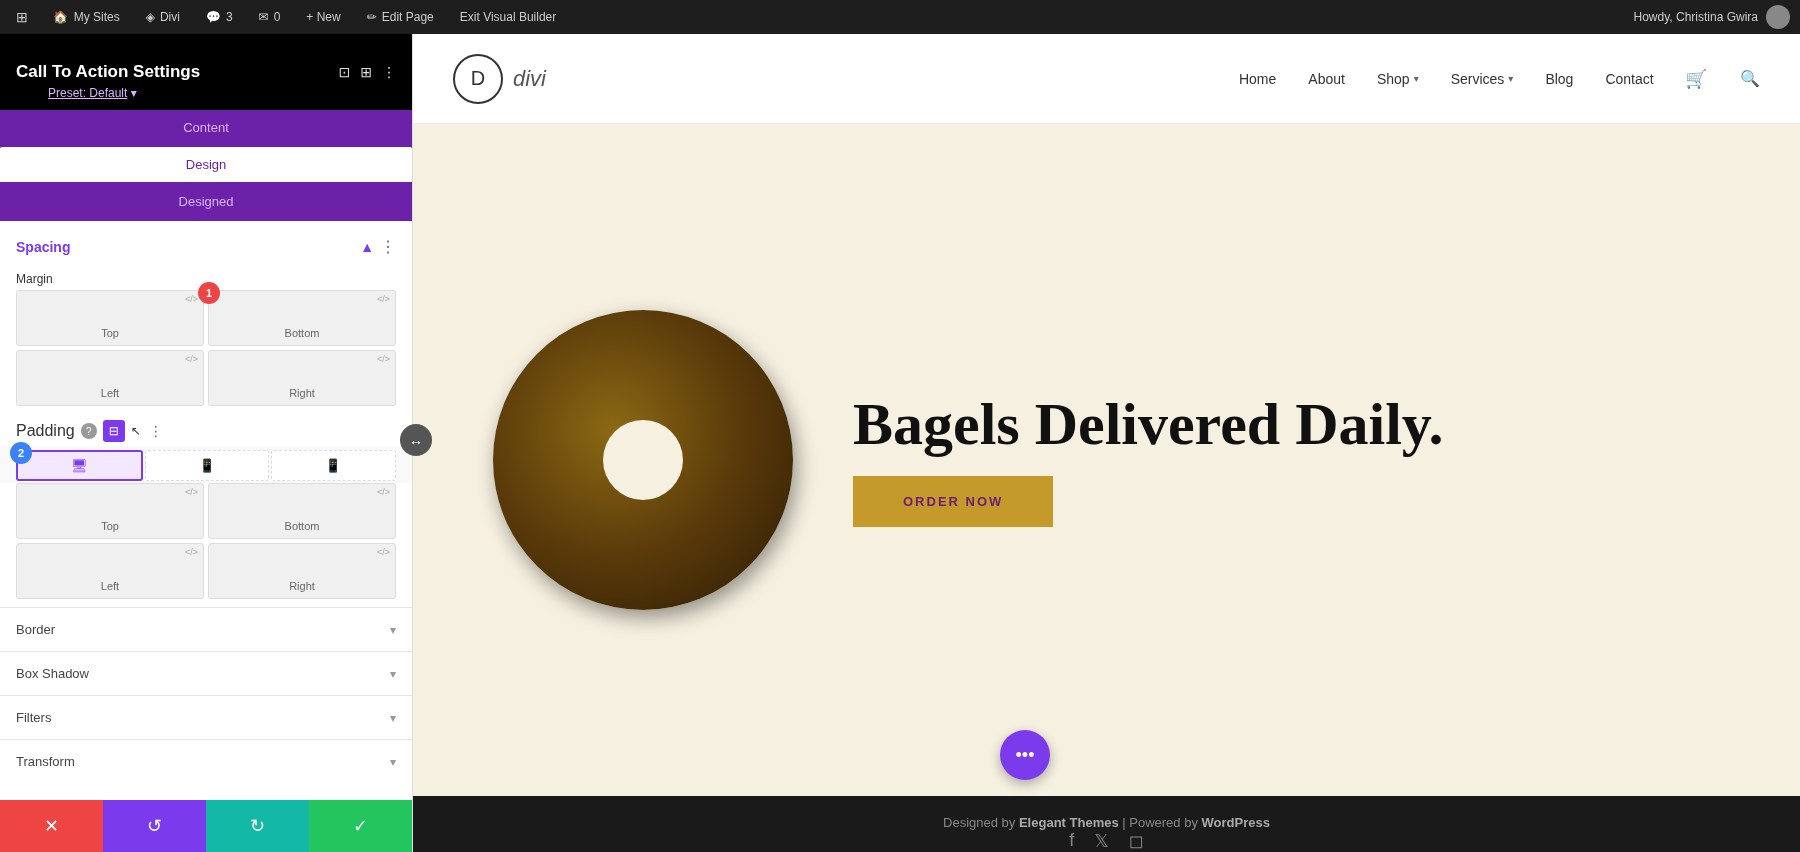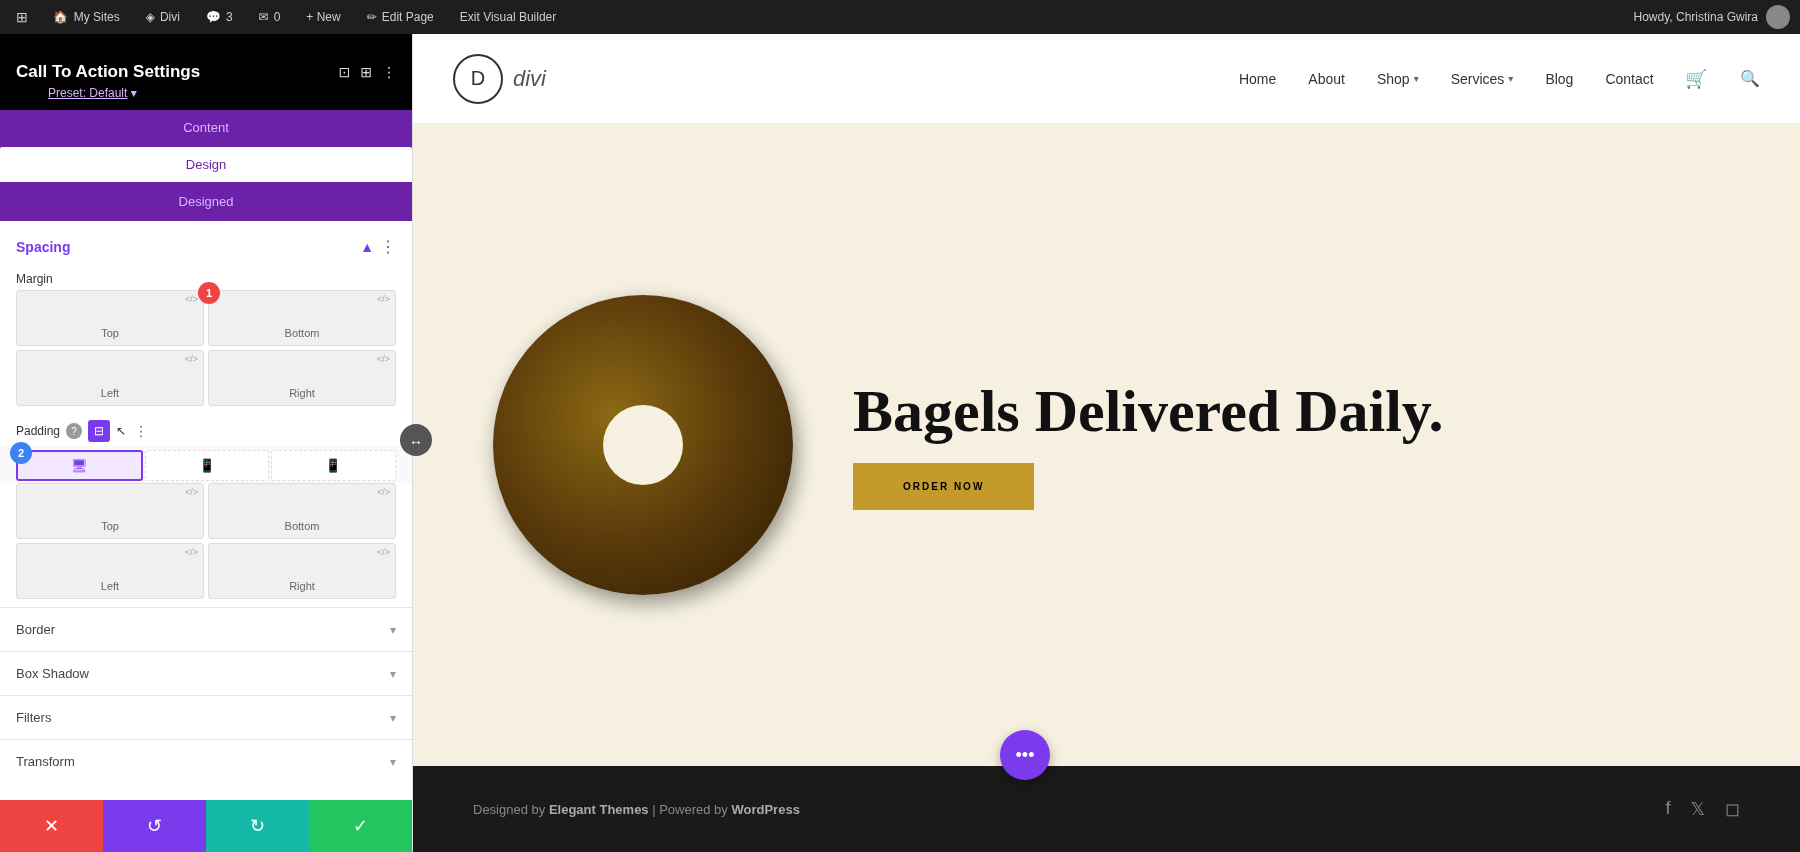--- a/index.html
+++ b/index.html
@@ -177,21 +177,21 @@
     }
 
     
     .padding-header-row {
       display: flex;
       align-items: center;
       gap: 6px;
       padding: 6px 16px 4px;
     }
     .padding-label-text {
-      font-size: 12px;
+      font-size: 16px;
       color: #333;
       font-weight: 500;
     }
     .help-icon {
       width: 16px; height: 16px;
       background: #999;
       border-radius: 50%;
       font-size: 10px;
       color: #fff;
       display: flex; align-items: center; justify-content: center;
@@ -388,39 +388,40 @@
     }
     .hero-subtext {
       font-size: 14px;
       color: #444;
       line-height: 1.65;
       margin-bottom: 30px;
       max-width: 540px;
     }
     .order-btn {
       background: #c49a2b;
-      color: #000000;
+      color: #701a75;
       border: none;
       padding: 18px 50px;
-      font-size: 10px;
+      font-size: 13px;
       font-weight: 700;
       letter-spacing: 2px;
       cursor: pointer;
       text-transform: uppercase;
     }
 
     
     .site-footer {
       background: #1a1a1a;
-      height: 86px;
-      display: flex;
-      align-items: center;
-      justify-content: space-between;
+      height: 56px;
+      display: flex;
+      align-items: center;
+      justify-content: flex-end;
       padding: 0 60px;
       flex-shrink: 0;
+      flex-direction: column;
     }
     .footer-text {
       color: #888;
       font-size: 13px;
     }
     .footer-text strong { color: #aaa; }
     .footer-social {
       display: flex;
       gap: 20px;
     }

